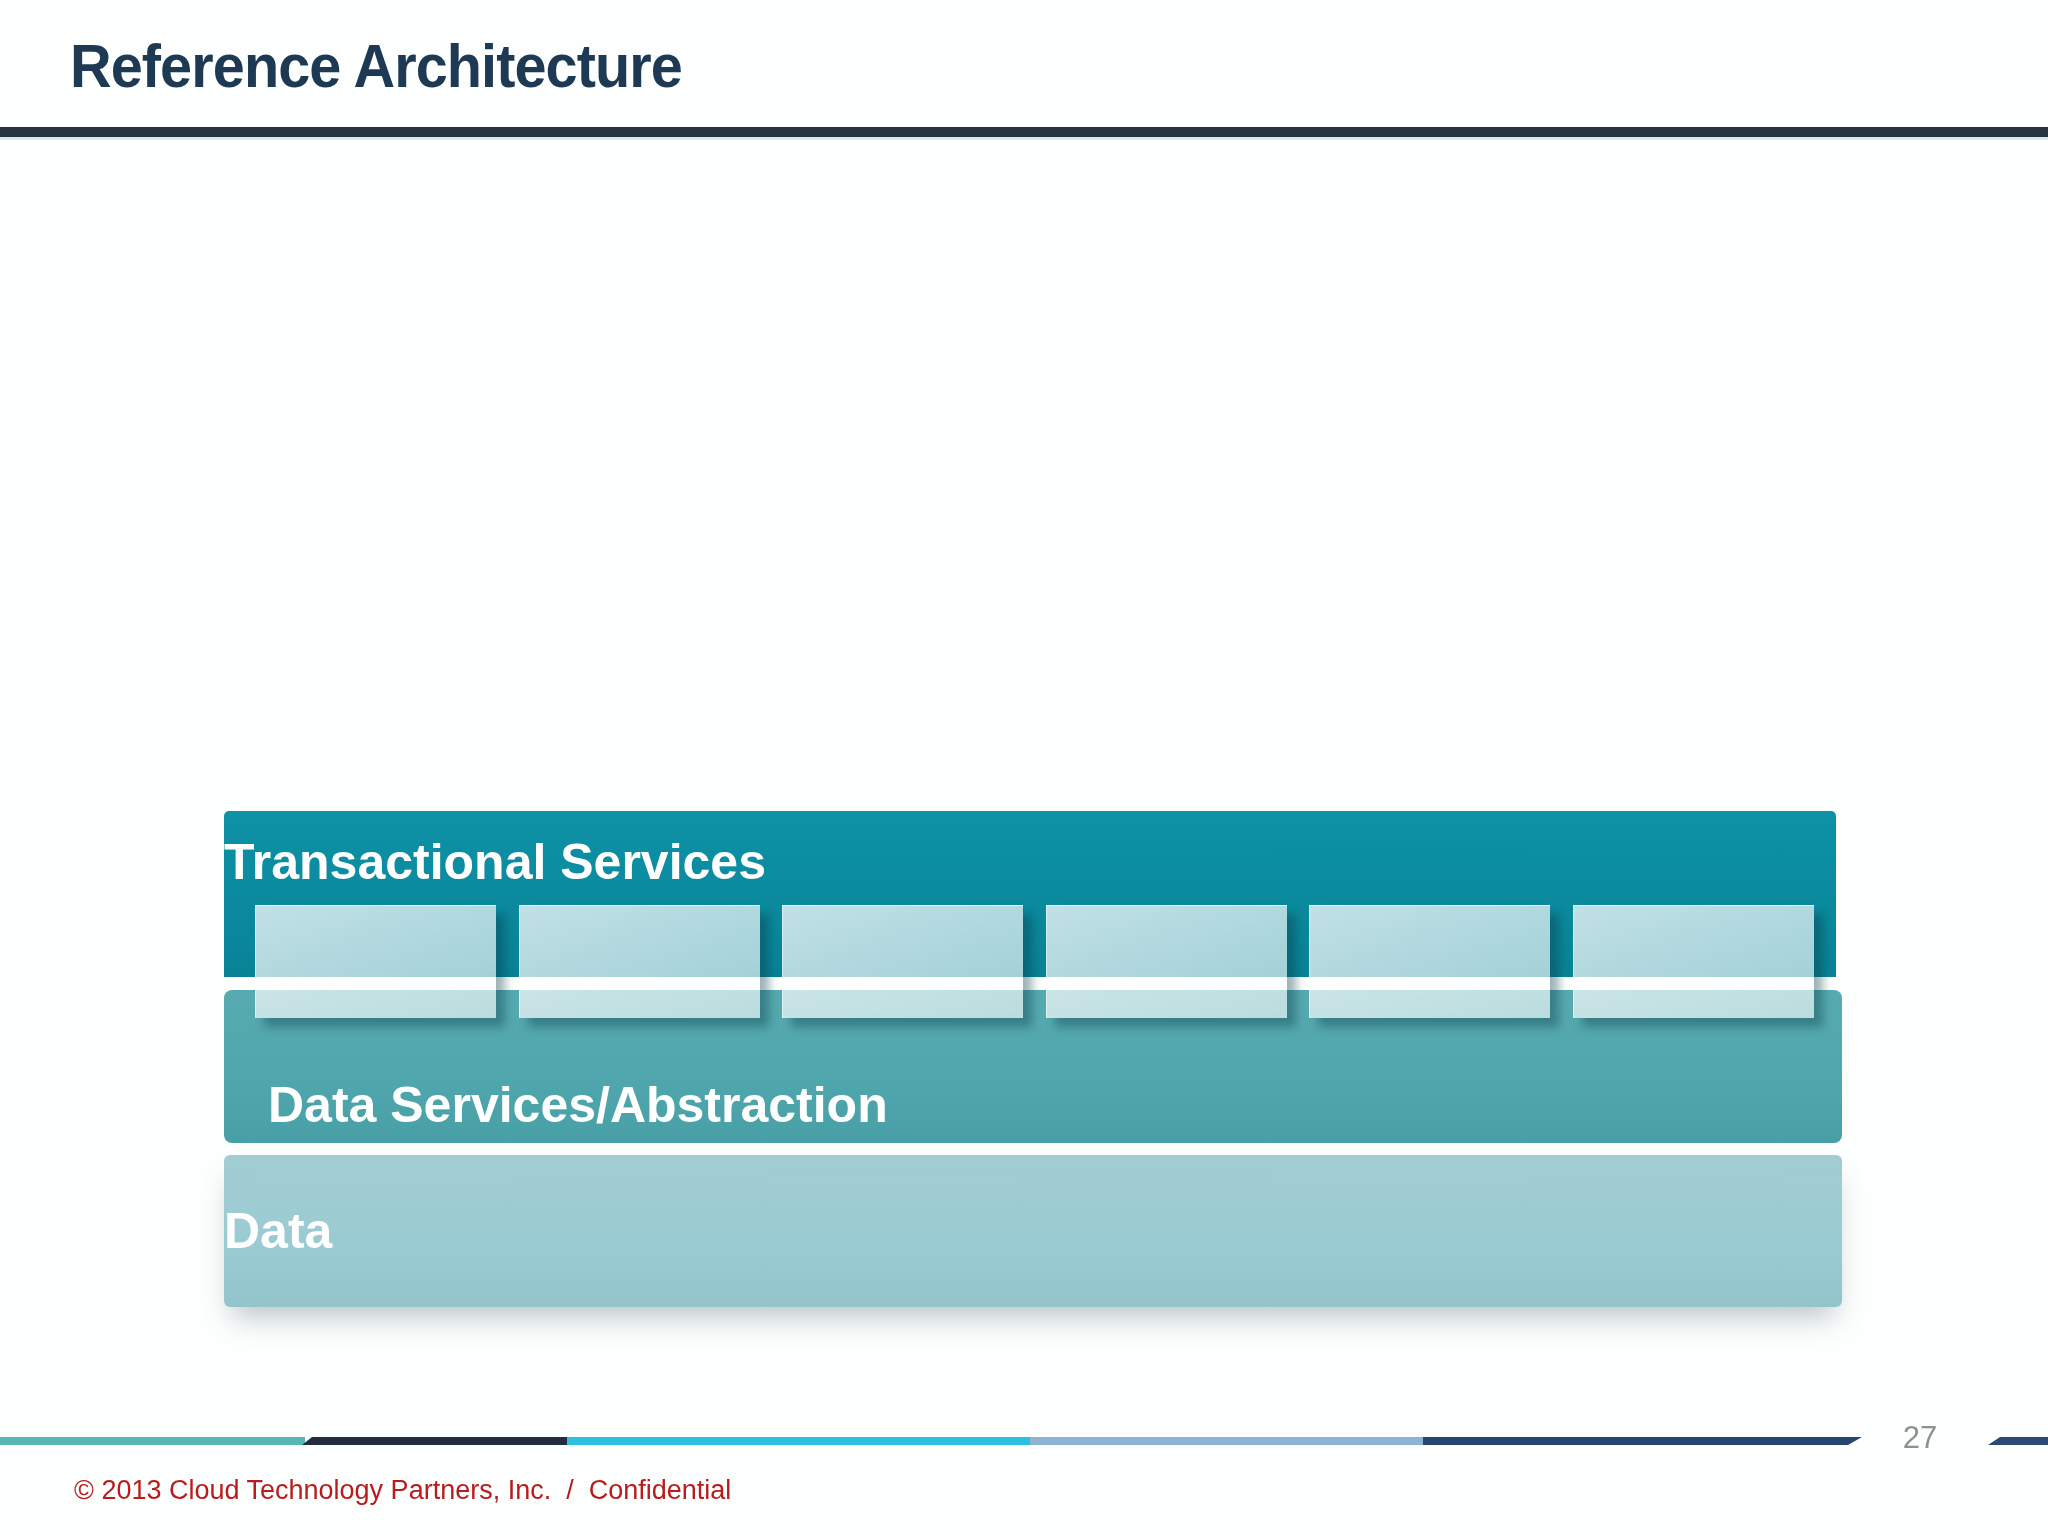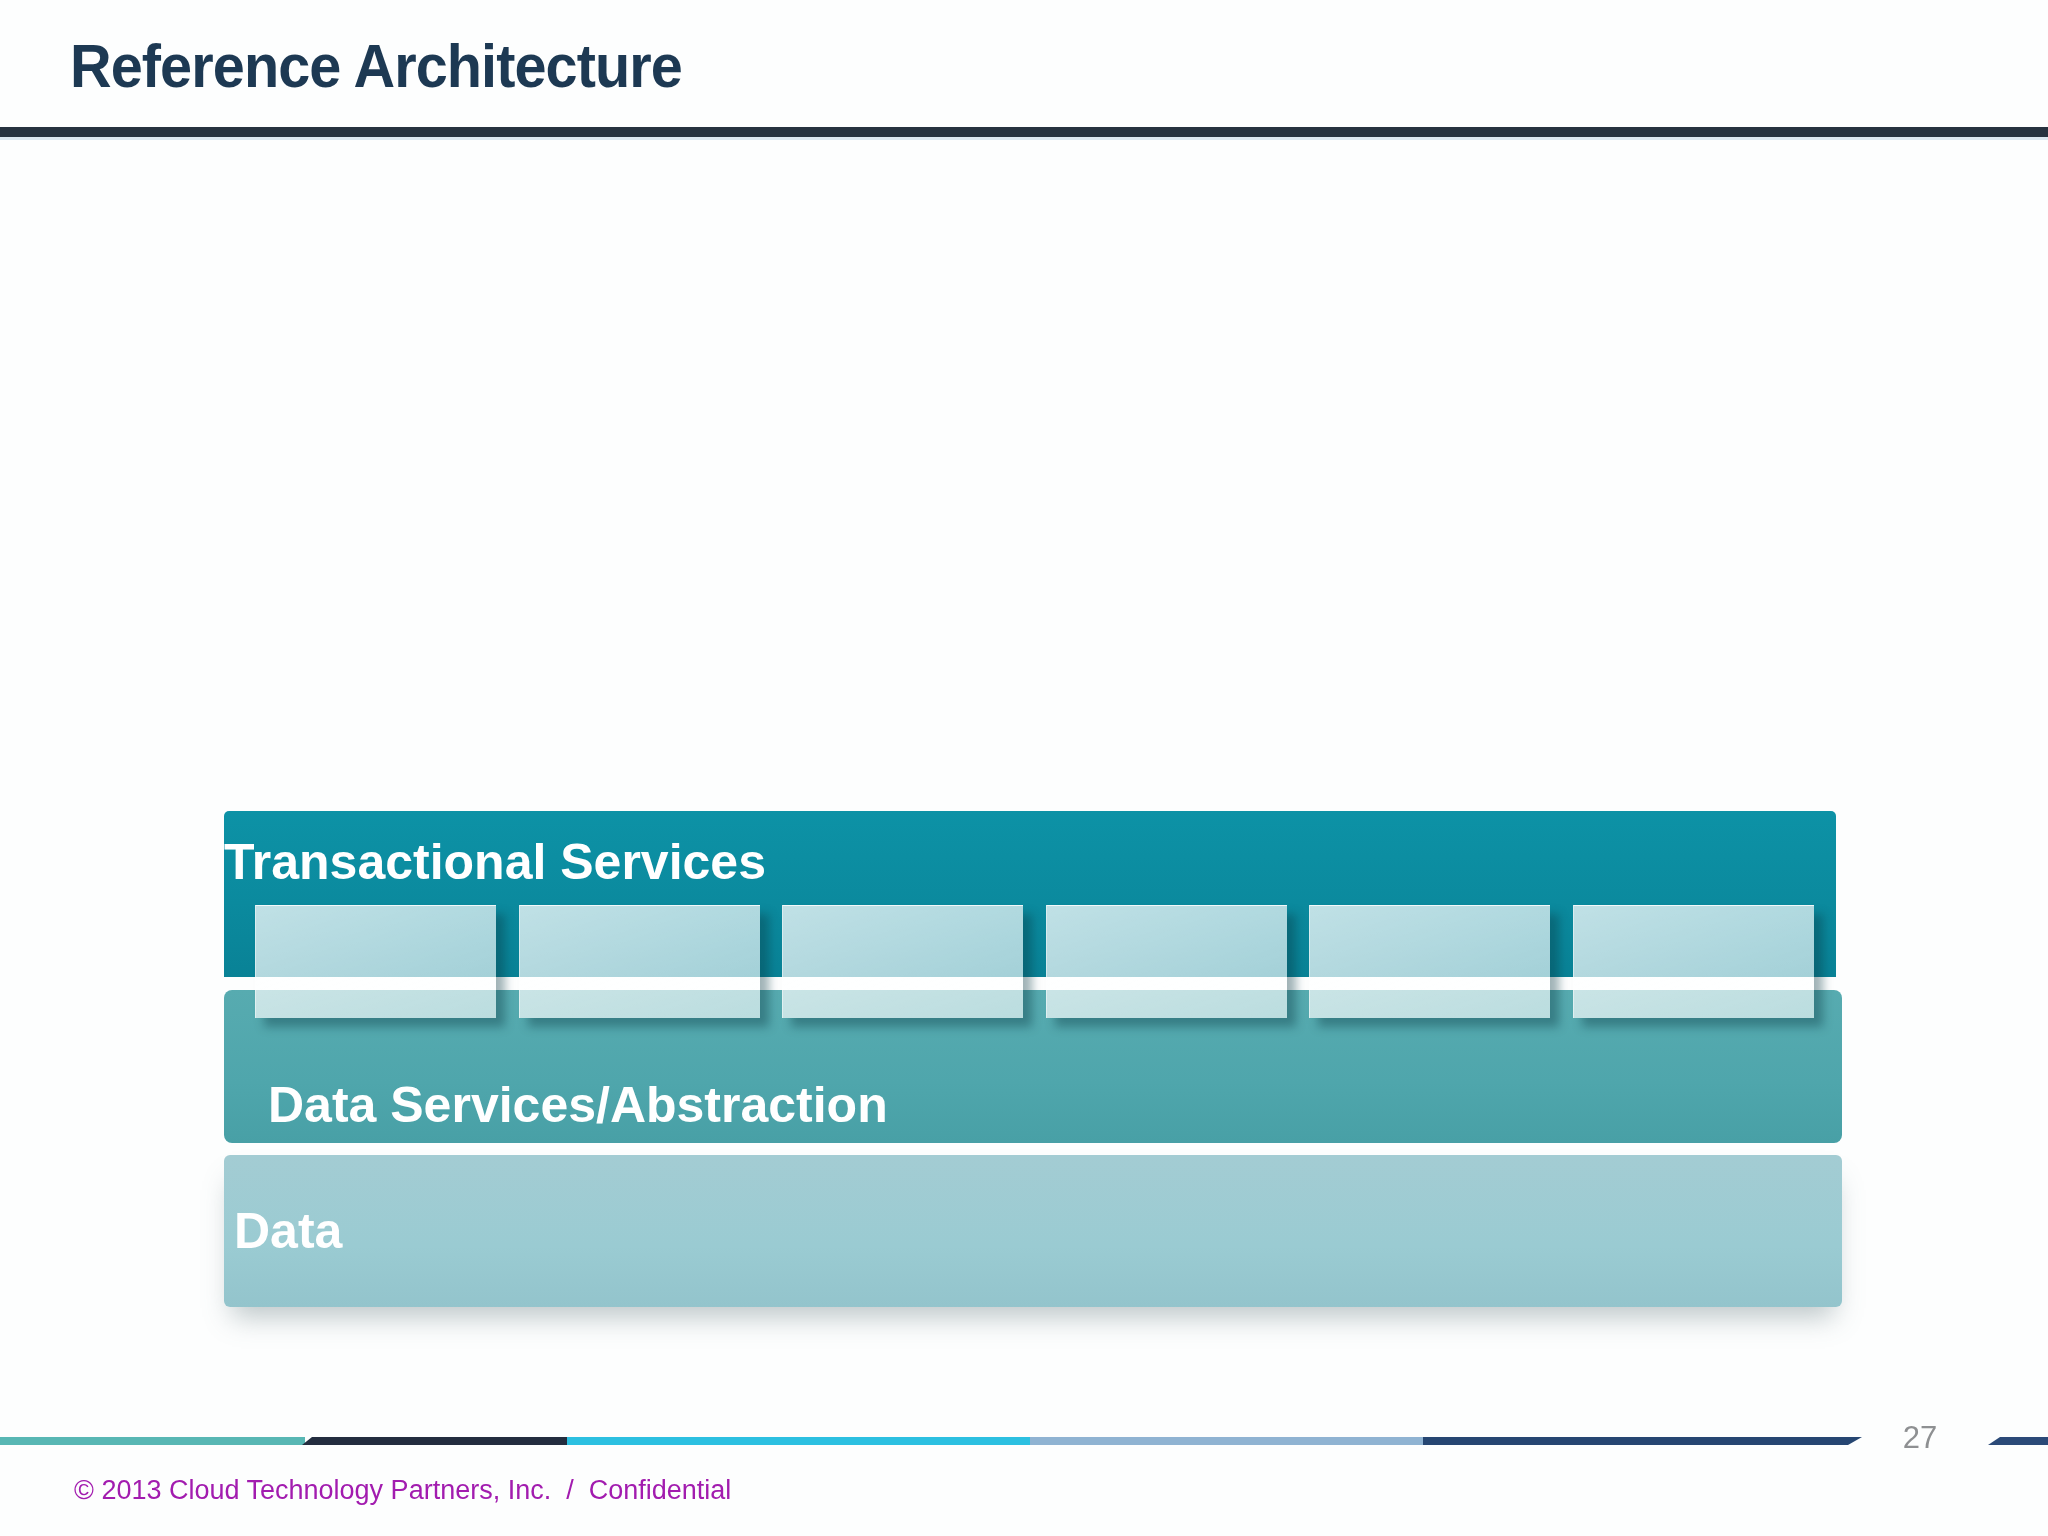--- a/index.html
+++ b/index.html
@@ -44,21 +44,21 @@
     background:linear-gradient(180deg,#57abb0 0%,#4fa6ac 60%,#48a0a6 100%);
     border-radius:8px;
   }
   .layer-data-services .layer-label{margin-top:86px;margin-left:44px;}
   .layer-data{
     left:224px;top:1155px;width:1618px;height:152px;
     background:linear-gradient(180deg,#a3ccd3 0%,#9acbd2 60%,#93c4cc 100%);
     border-radius:6px;
     box-shadow:0 18px 26px -8px rgba(110,130,135,.45);
   }
-  .layer-data .layer-label{line-height:152px;padding-left:10px;}
+  .layer-data .layer-label{line-height:152px;}
 
   .service-boxes{
     position:absolute;left:255px;top:905px;width:1559px;height:112px;
     display:flex;justify-content:space-between;
     z-index:5;
   }
   .service-box{
     width:240px;height:112px;
     background:linear-gradient(160deg,rgba(255,255,255,.74) 0%,rgba(255,255,255,.60) 100%);
     border-top:1px solid rgba(255,255,255,.85);
@@ -78,21 +78,21 @@
   .seg-navy-right{left:1988px;width:60px;background:#2b4a78;
     clip-path:polygon(12px 0,100% 0,100% 100%,0 100%);}
 
   .page-number{
     position:absolute;left:1888px;top:1420px;width:64px;
     text-align:center;
     font-size:31px;color:#8e9092;
   }
   .footer-copyright{
     position:absolute;left:74px;top:1475px;
-    font-size:27px;color:#a21caf;
+    font-size:27px;color:#b91c1c;
     white-space:pre;
   }
 </style>
 </head>
 <body>
 
 <div class="slide">
 
   <div class="slide-title">Reference Architecture</div>
   <div class="header-rule"></div>

